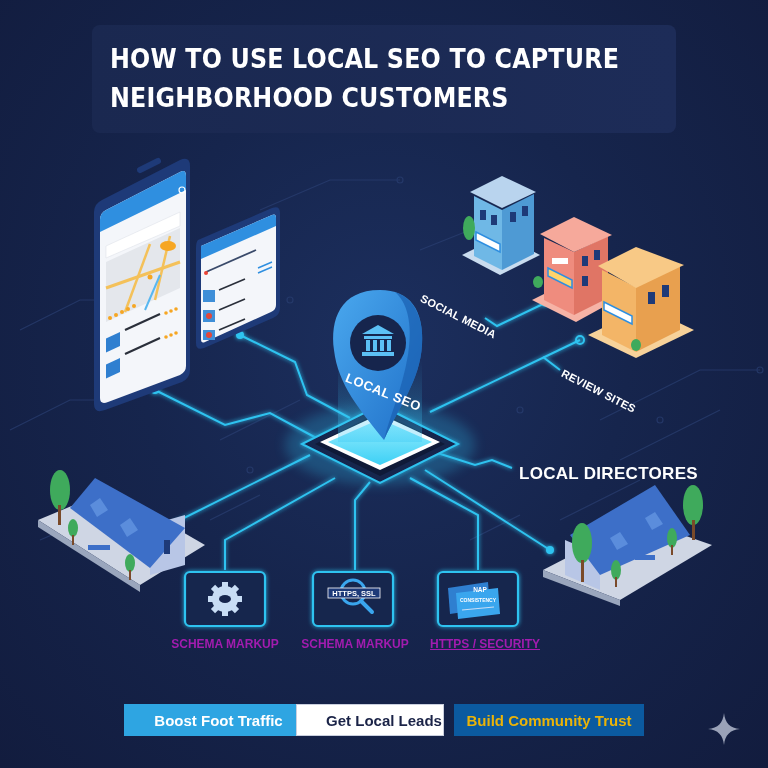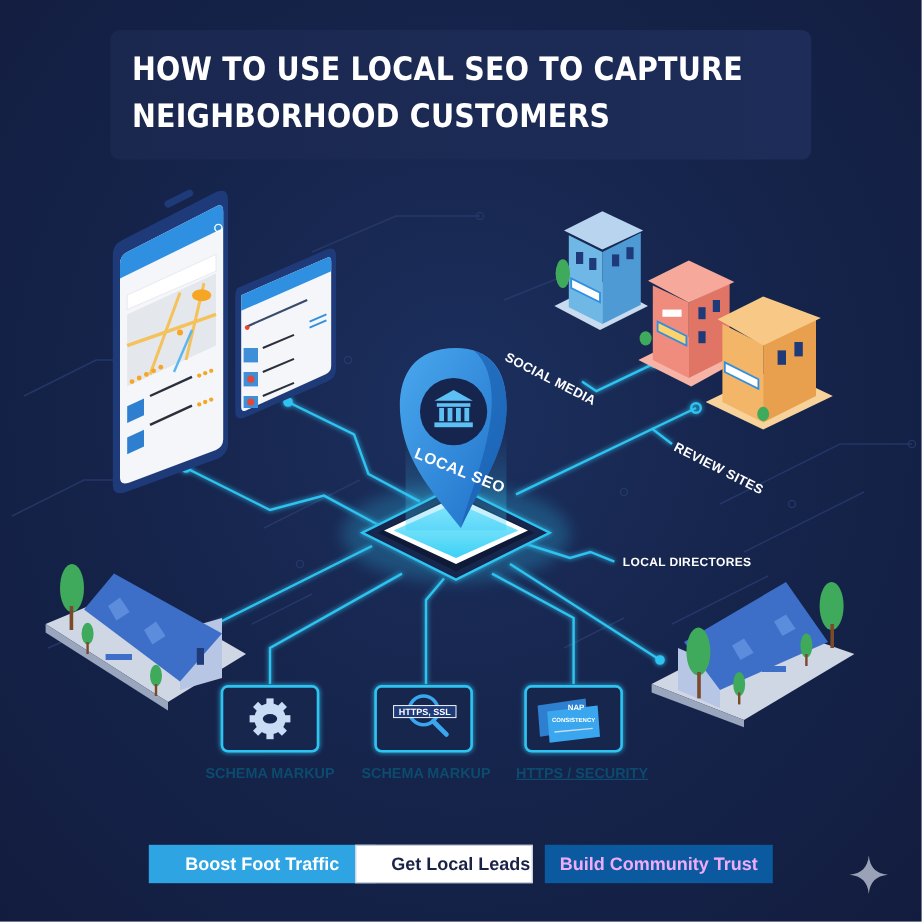--- a/index.html
+++ b/index.html
@@ -23,39 +23,39 @@
       transform: scaleX(0.88); transform-origin: left;
       white-space: nowrap;
     }
     svg.scene { position: absolute; left: 0; top: 0; }
     .label {
       position: absolute; color: #ffffff; font-weight: 700; font-size: 11px;
       letter-spacing: 0.3px; white-space: nowrap;
     }
     .lbl-social { left: 424px; top: 292px; transform: rotate(27deg); transform-origin: left top; }
     .lbl-review { left: 565px; top: 367px; transform: rotate(27deg); transform-origin: left top; }
-    .lbl-directory { left: 519px; top: 464px; font-size: 10px; text-align: right; }
+    .lbl-directory { left: 519px; top: 464px; font-size: 17px; text-align: right; }
     .lbl-pin {
       position: absolute; left: 349px; top: 370px; color: #fff; font-weight: 700;
       font-size: 13px; transform: rotate(22deg); transform-origin: left top; letter-spacing: 0.5px;
     }
     .feature-label {
-      position: absolute; top: 637px; color: #0c4a6e; font-weight: 700; font-size: 12px;
+      position: absolute; top: 637px; color: #a21caf; font-weight: 700; font-size: 12px;
       text-align: center; white-space: nowrap;
     }
     .fl-1 { left: 160px; width: 130px; }
     .fl-2 { left: 290px; width: 130px; }
     .fl-3 { left: 420px; width: 130px; text-decoration: underline; }
     .cta {
       position: absolute; top: 704px; height: 32px; display: flex; align-items: center;
       justify-content: center; font-weight: 700; font-size: 15px; cursor: pointer;
     }
     .cta-1 { left: 124px; width: 189px; background: #2ea5e2; color: #ffffff; }
     .cta-2 { left: 296px; width: 148px; background: #ffffff; color: #1a2347; border: 1px solid #c9cfde; padding-left: 28px; }
-    .cta-3 { left: 454px; width: 190px; background: #0b5aa0; color: #f0abfc; }
+    .cta-3 { left: 454px; width: 190px; background: #0b5aa0; color: #eab308; }
     .sparkle { position: absolute; left: 706px; top: 711px; width: 36px; height: 36px; }
     .icon-text { font-family: "Liberation Sans", sans-serif; font-weight: 700; }
   </style>
 </head>
 <body>
 
 <div class="canvas">
 
   <div class="title-box">
     <span class="title-line">HOW TO USE LOCAL SEO TO CAPTURE</span>

